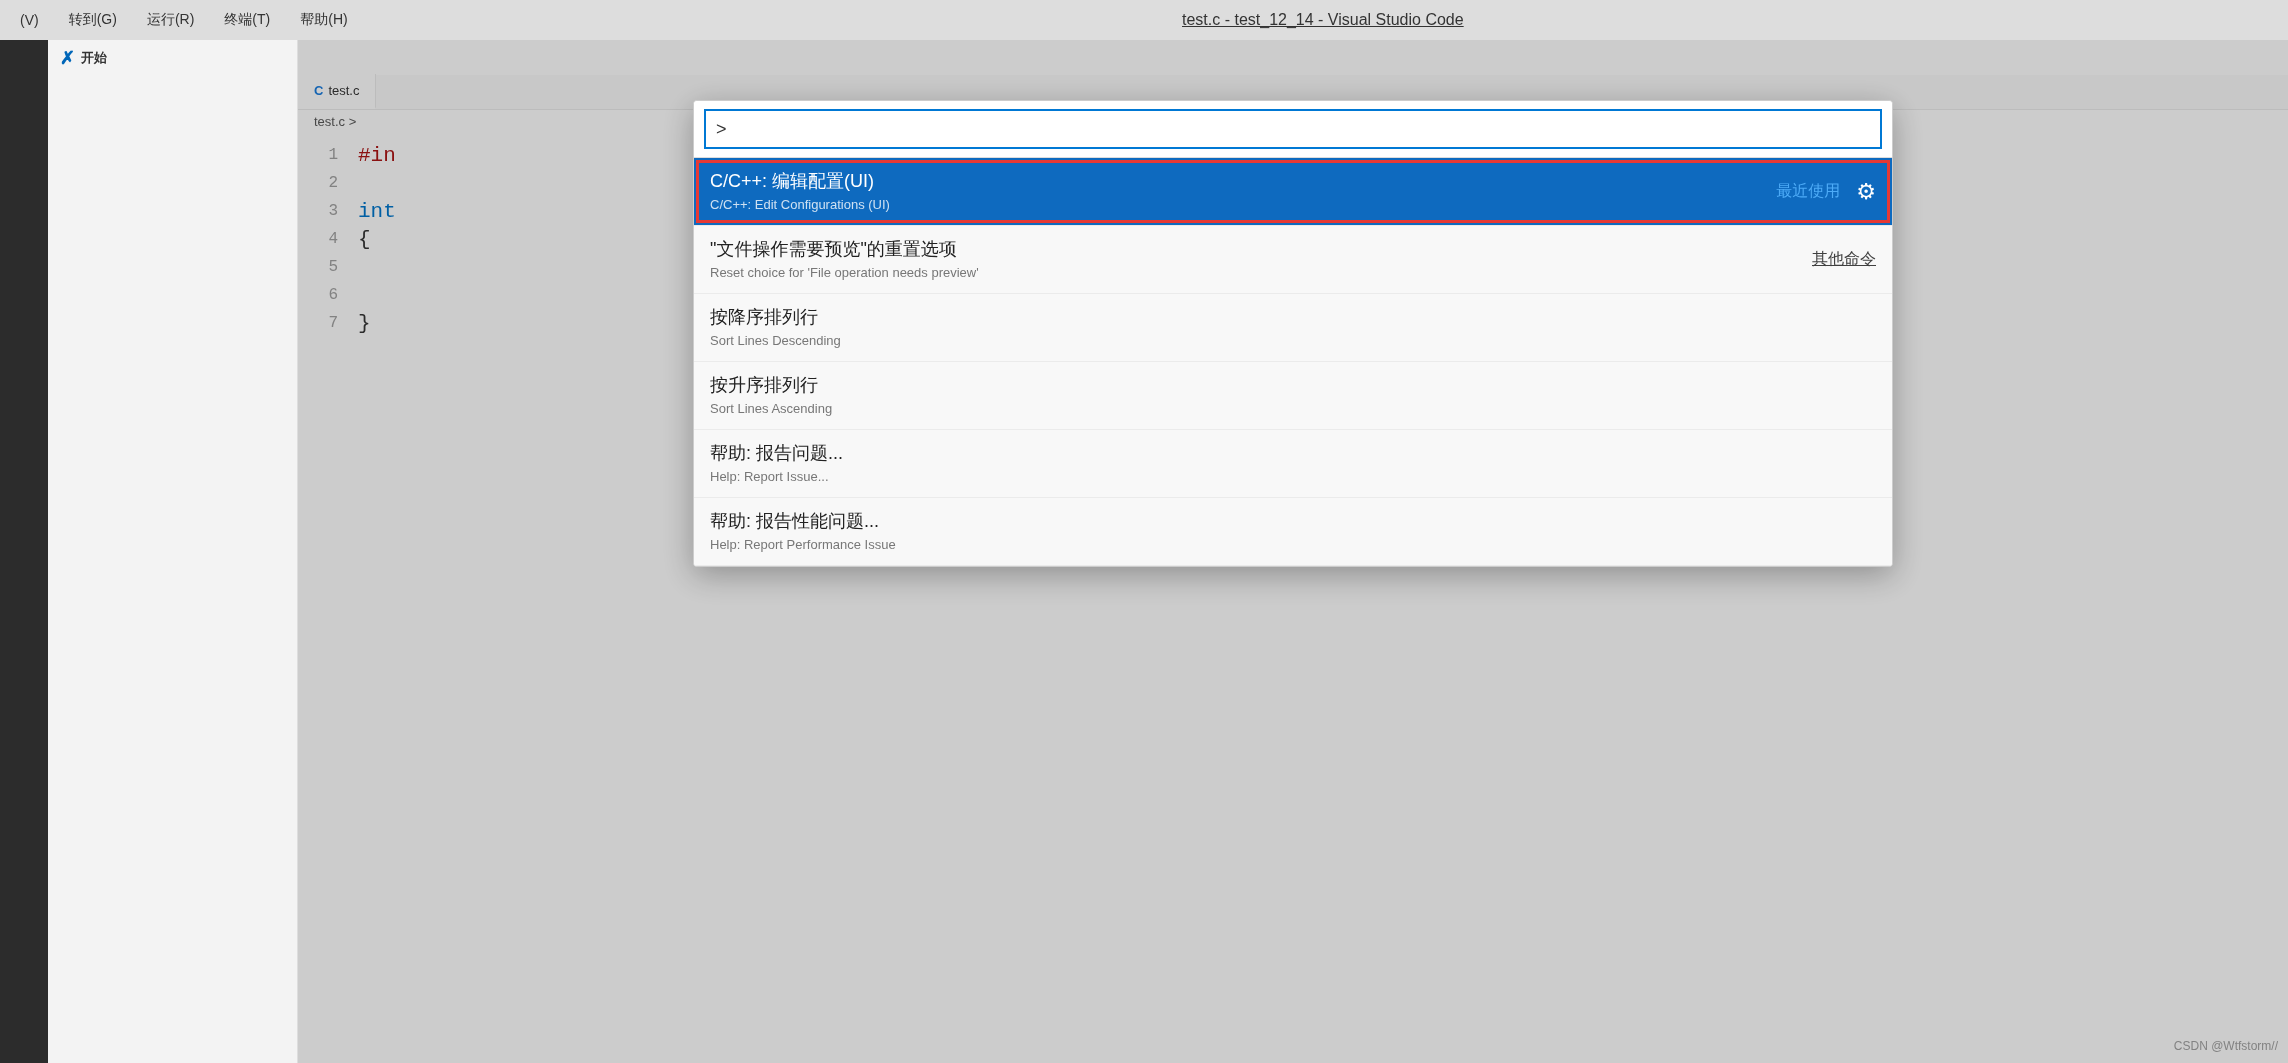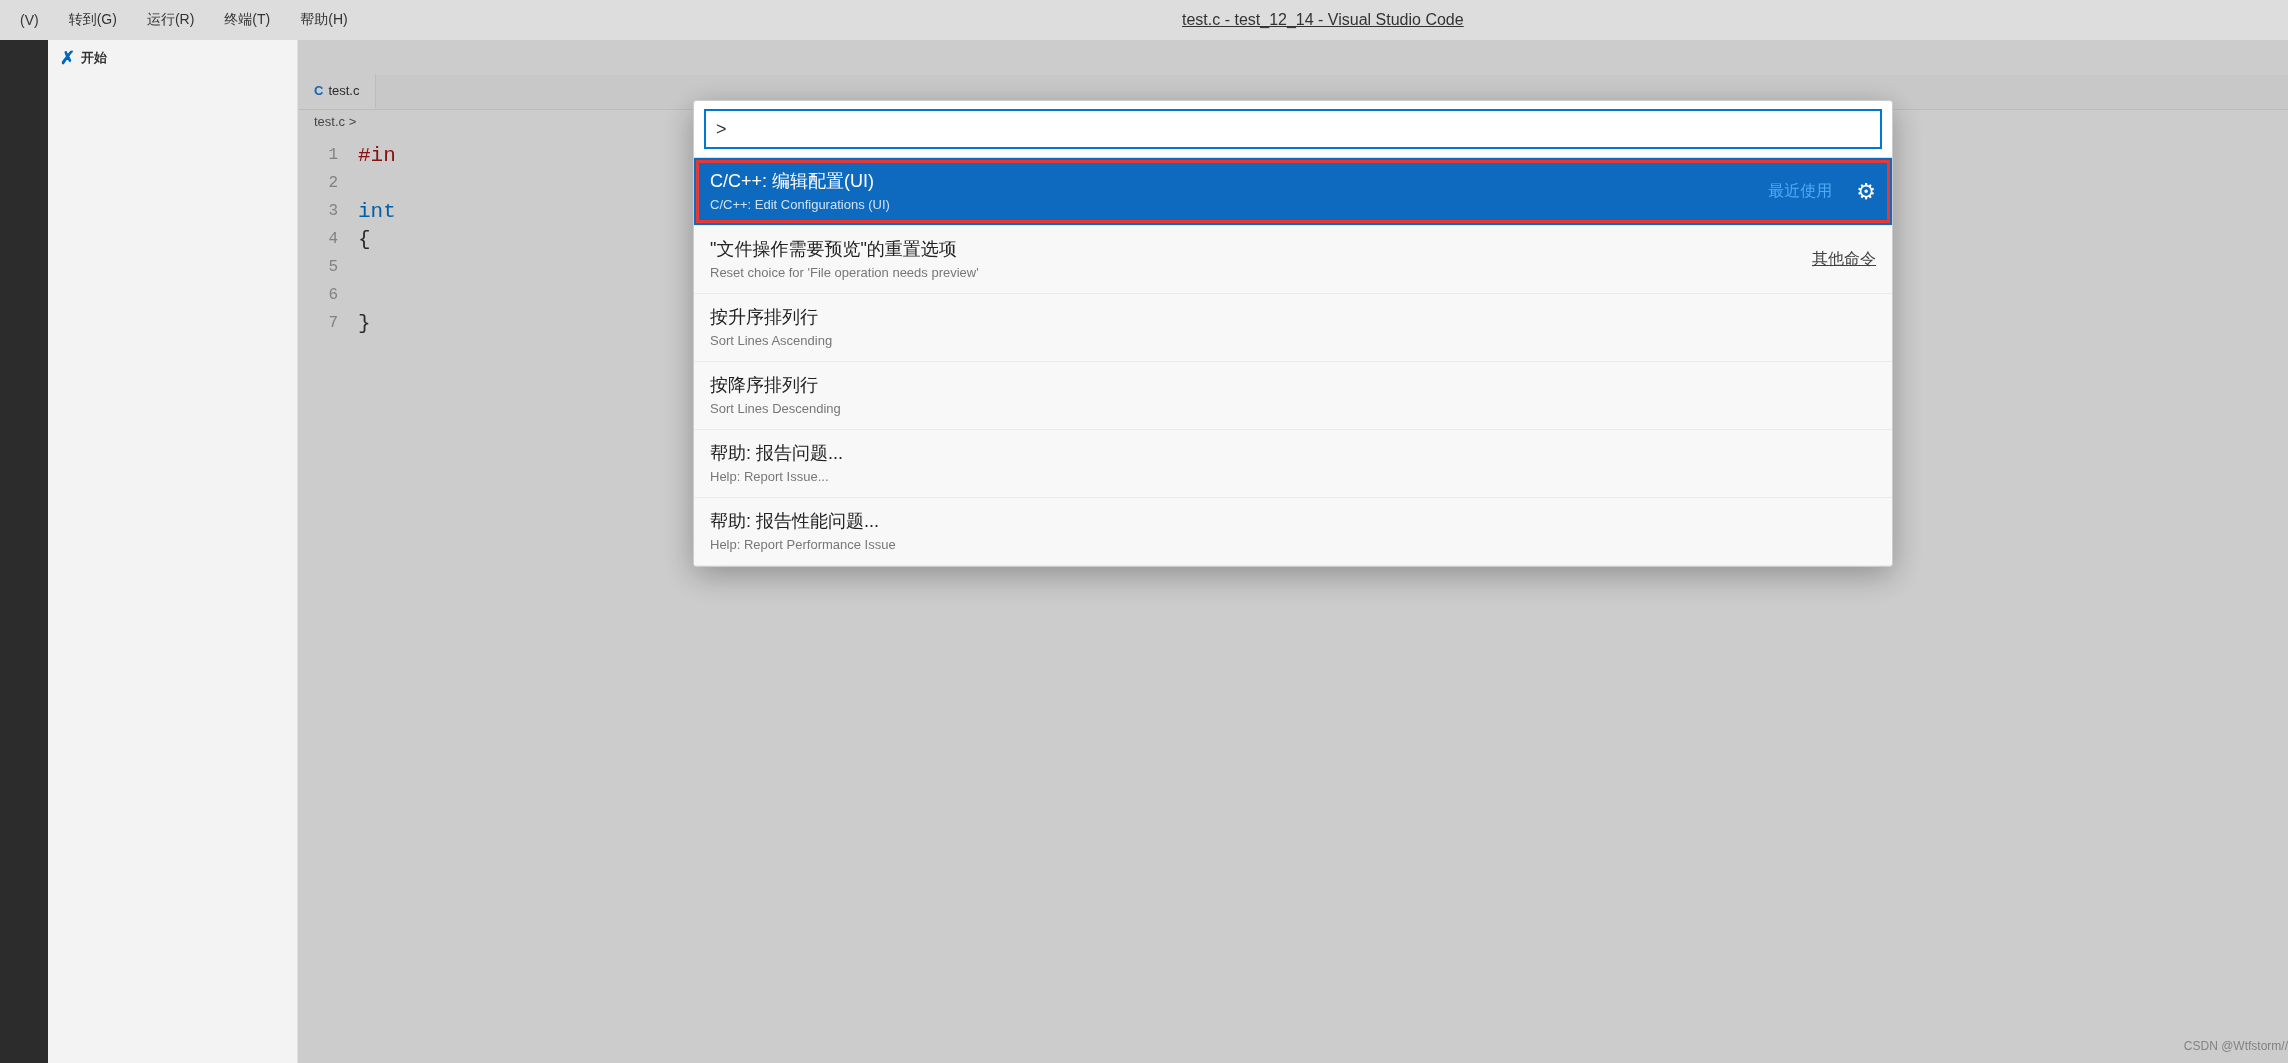--- a/index.html
+++ b/index.html
@@ -216,41 +216,41 @@
     }
     .result-item:not(.selected) .result-secondary {
       color: #777;
     }
     .result-item:not(.selected) .result-primary {
       color: #222;
     }
     .result-item-right {
       display: flex;
       align-items: center;
-      gap: 24px;
+      gap: 16px;
     }
     .recently-used-label {
       font-size: 16px;
       color: #4dabf7;
     }
     .other-commands-label {
       font-size: 16px;
       color: #404040;
       text-decoration: underline;
     }
     .gear-icon {
       font-size: 22px;
       color: #fff;
     }
 
     
     .watermark {
       position: fixed;
       bottom: 10px;
-      right: 0;
+      right: 10px;
       font-size: 12px;
       color: #999;
     }
   </style>
 </head>
 <body>
 
 <div class="titlebar">
   <span>(V)</span>
   <span>转到(G)</span>
@@ -341,34 +341,34 @@
               <div class="result-primary">"文件操作需要预览"的重置选项</div>
               <div class="result-secondary">Reset choice for 'File operation needs preview'</div>
             </div>
             <div class="result-item-right">
               <span class="other-commands-label">其他命令</span>
             </div>
           </div>
 
           <div class="result-item">
             <div class="result-item-content">
+              <div class="result-primary">按降序排列行</div>
+              <div class="result-secondary">Sort Lines Descending</div>
+            </div>
+          </div>
+
+          <div class="result-item">
+            <div class="result-item-content">
               <div class="result-primary">按升序排列行</div>
               <div class="result-secondary">Sort Lines Ascending</div>
             </div>
           </div>
 
           <div class="result-item">
             <div class="result-item-content">
-              <div class="result-primary">按降序排列行</div>
-              <div class="result-secondary">Sort Lines Descending</div>
-            </div>
-          </div>
-
-          <div class="result-item">
-            <div class="result-item-content">
               <div class="result-primary">帮助: 报告问题...</div>
               <div class="result-secondary">Help: Report Issue...</div>
             </div>
           </div>
 
           <div class="result-item">
             <div class="result-item-content">
               <div class="result-primary">帮助: 报告性能问题...</div>
               <div class="result-secondary">Help: Report Performance Issue</div>
             </div>

